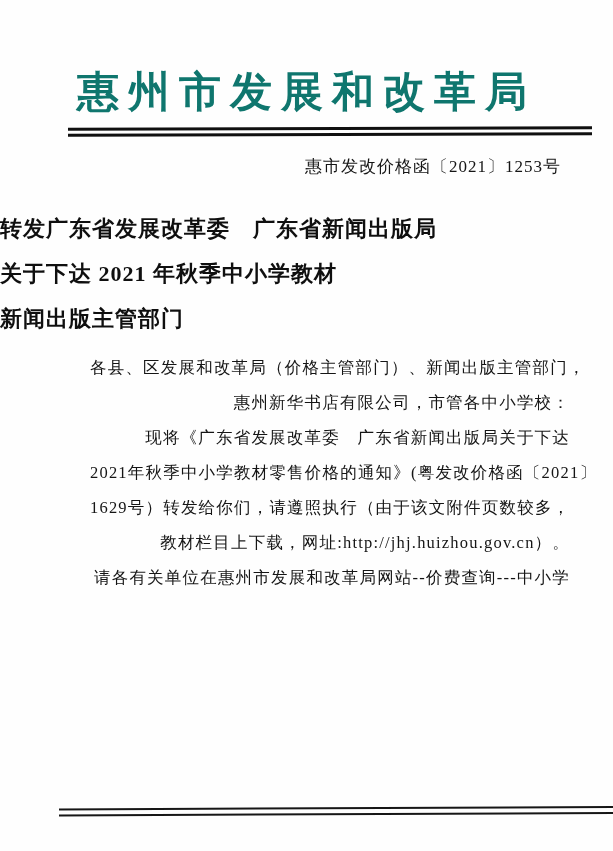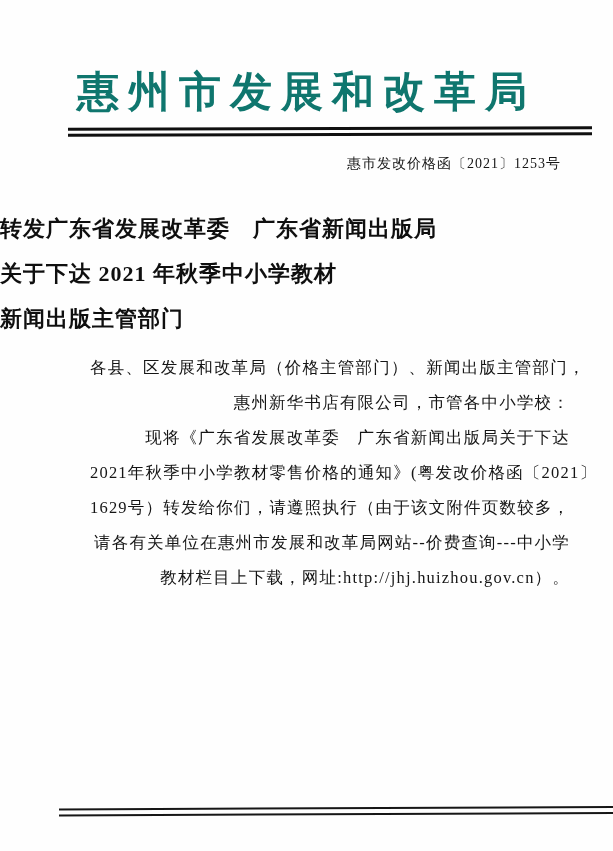--- a/index.html
+++ b/index.html
@@ -28,21 +28,21 @@
   .header-rule {
     position: absolute;
     top: 127px; left: 68px; right: 21px;
     transform: rotate(-0.15deg);
   }
   .header-rule .l1 { height: 3px; background: #101010; }
   .header-rule .l2 { height: 3px; background: #101010; margin-top: 3px; }
   .doc-number {
     position: absolute;
     top: 155px; right: 52px;
-    font-size: 14px;
+    font-size: 17px;
     letter-spacing: 1px;
     white-space: nowrap;
   }
   .title {
     position: absolute;
     top: 206px; left: 0; width: 100%;
     text-align: left;
     font-weight: bold;
     font-size: 22px;
     line-height: 45px;
@@ -91,22 +91,22 @@
     <div>新闻出版主管部门</div>
   </div>
 
   <div class="body-block">
     <div class="line">各县、区发展和改革局（价格主管部门）、新闻出版主管部门，</div>
     <div class="line">惠州新华书店有限公司，市管各中小学校：</div>
 
     <div class="line indent">现将《广东省发展改革委　广东省新闻出版局关于下达</div>
     <div class="line">2021年秋季中小学教材零售价格的通知》(粤发改价格函〔2021〕</div>
     <div class="line">1629号）转发给你们，请遵照执行（由于该文附件页数较多，</div>
+    <div class="line">教材栏目上下载，网址:http://jhj.huizhou.gov.cn）。</div>
     <div class="line">请各有关单位在惠州市发展和改革局网站--价费查询---中小学</div>
-    <div class="line">教材栏目上下载，网址:http://jhj.huizhou.gov.cn）。</div>
 
   </div>
 
   <div class="footer-rule">
     <div class="f1"></div>
     <div class="f2"></div>
   </div>
 
 </div>
 

